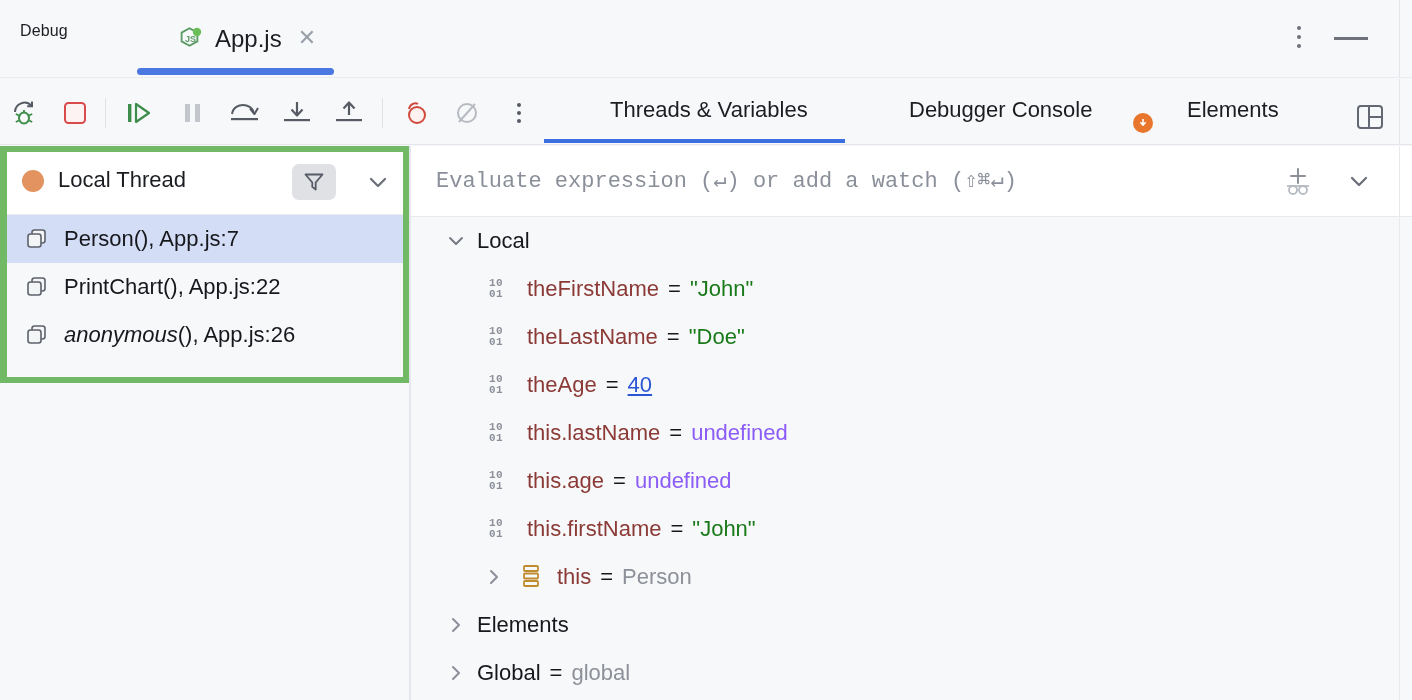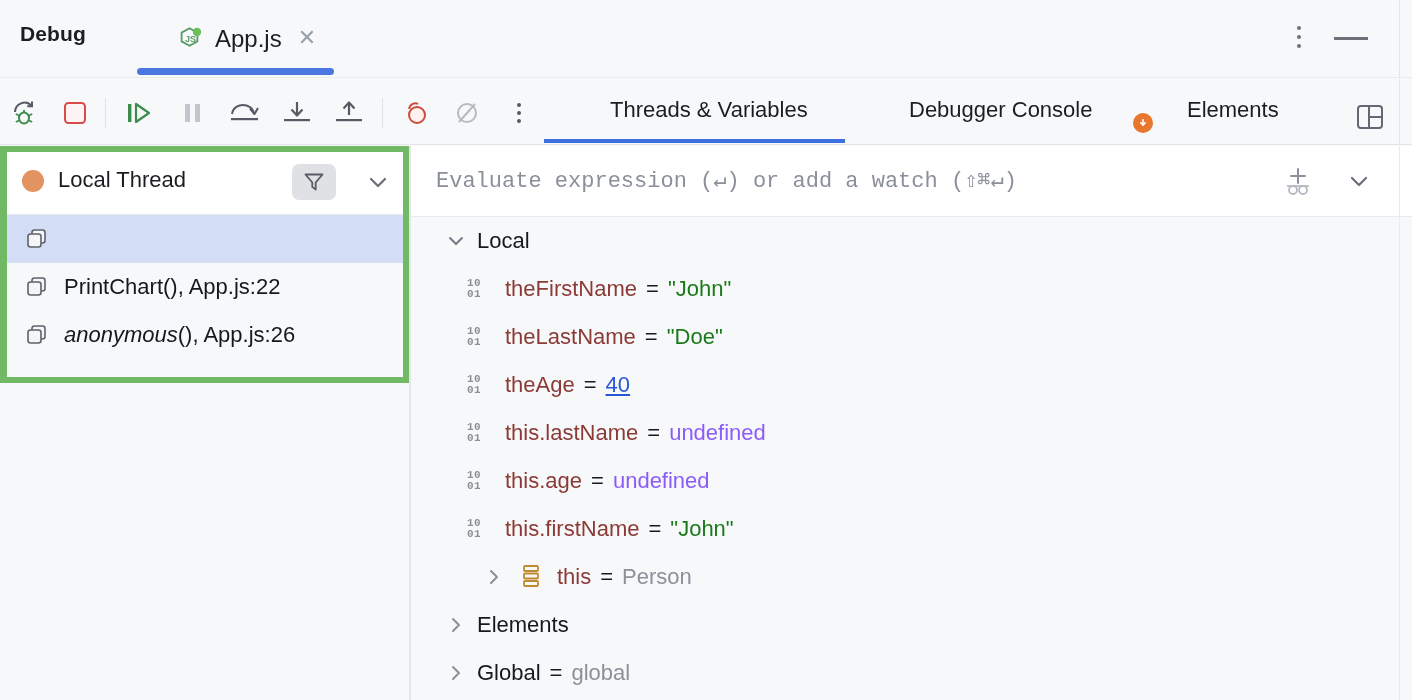--- a/index.html
+++ b/index.html
@@ -12,21 +12,21 @@
   #app { position: relative; width: 1412px; height: 700px; background: #f7f8fa; }
 
   
   .titlebar {
     position: absolute; left: 0; top: 0; width: 1412px; height: 78px;
     background: #f7f8fa;
     border-bottom: 1px solid #ebecf0;
   }
   .title-debug {
     position: absolute; left: 20px; top: 22px;
-    font-size: 21px; font-weight: bold; color: #1b1d21; letter-spacing: .1px;
+    font-size: 16px; font-weight: normal; color: #1b1d21; letter-spacing: .1px;
   }
   .file-tab {
     position: absolute; left: 137px; top: 0; height: 78px; width: 198px;
     display: flex; align-items: center; cursor: default;
   }
   .file-tab .js-icon { margin-left: 40px; width: 26px; height: 26px; position: relative; }
   .file-tab .tab-label {
     margin-left: 12px; font-size: 24px; color: #1b1d21;
   }
   .tab-close {
@@ -160,21 +160,21 @@
 
   .vars { position: absolute; left: 0; top: 71px; width: 1001px; }
   .var-row {
     position: relative; height: 48px; display: flex; align-items: center; cursor: pointer;
   }
   .twisty {
     width: 22px; height: 22px; flex: 0 0 22px; margin-left: 34px;
     display: flex; align-items: center; justify-content: center;
   }
   .var-icon {
-    width: 28px; height: 28px; flex: 0 0 28px; margin-left: 0; position: relative;
+    width: 28px; height: 28px; flex: 0 0 28px; margin-left: 22px; position: relative;
   }
   .var-icon.none { visibility: hidden; width: 0; margin: 0; flex: 0 0 0; }
   .var-text { margin-left: 10px; font-size: 22px; white-space: nowrap; }
 
   .n-scope { color: #16181c; }
   .n-name  { color: #8b3a36; }
   .n-eq    { color: #16181c; }
   .v-str   { color: #1a7a1a; }
   .v-num   { color: #2a56d6; text-decoration: underline; }
   .v-undef { color: #8b5cf6; }
@@ -324,20 +324,21 @@
     </div>
 
     <div class="frames">
       <div class="frame-row selected">
         <span class="frame-icon">
           <svg width="26" height="26" viewBox="0 0 26 26">
             <rect x="8" y="4" width="13" height="13" rx="2.5" fill="#f4f5f7" stroke="#5e626b" stroke-width="1.6"></rect>
             <rect x="4" y="8" width="13" height="13" rx="2.5" fill="#f4f5f7" stroke="#5e626b" stroke-width="1.6"></rect>
           </svg>
         </span>
+        <span class="frame-label">Person(), App.js:7</span>
       </div>
 
       <div class="frame-row">
         <span class="frame-icon">
           <svg width="26" height="26" viewBox="0 0 26 26">
             <rect x="8" y="4" width="13" height="13" rx="2.5" fill="#f4f5f7" stroke="#5e626b" stroke-width="1.6"></rect>
             <rect x="4" y="8" width="13" height="13" rx="2.5" fill="#f4f5f7" stroke="#5e626b" stroke-width="1.6"></rect>
           </svg>
         </span>
         <span class="frame-label">PrintChart(), App.js:22</span>

